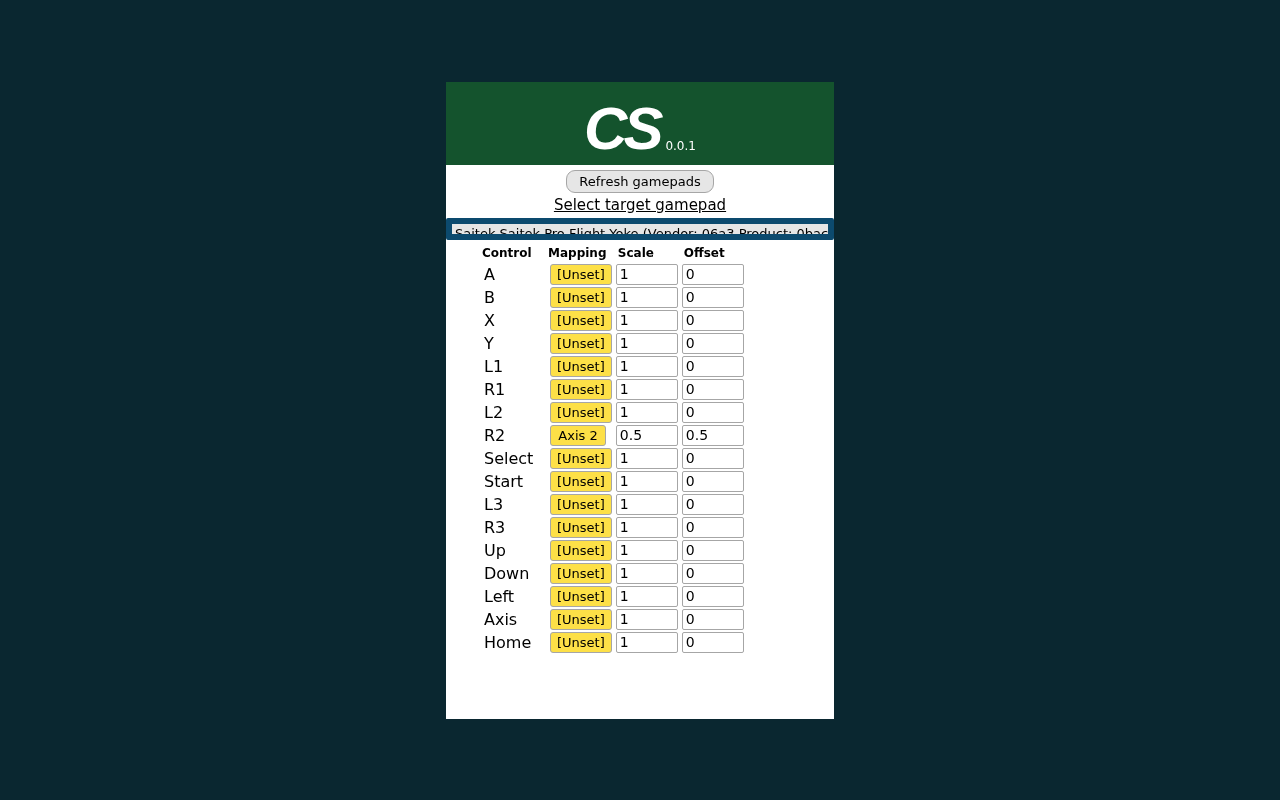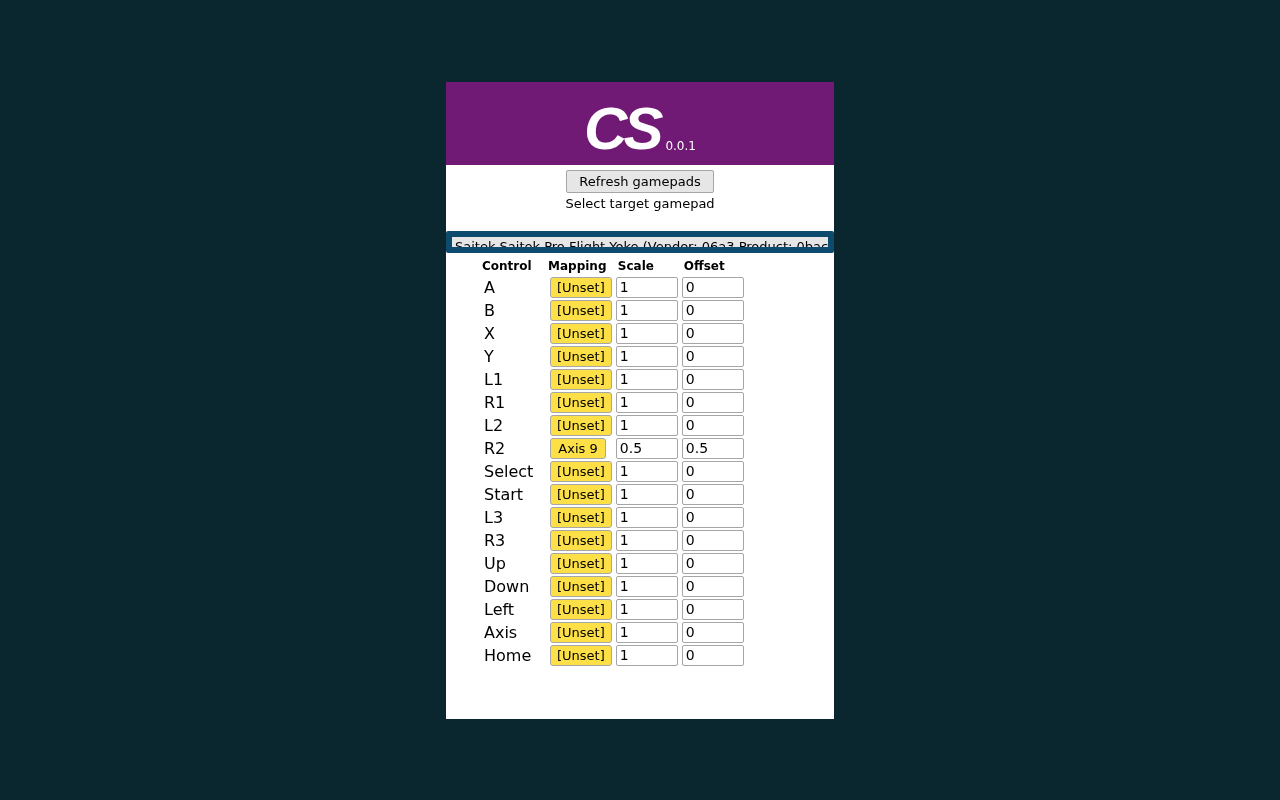--- a/index.html
+++ b/index.html
@@ -14,42 +14,42 @@
       width: 388px; height: 637px;
       background: #fff;
       position: relative;
       overflow-y: scroll;
       overflow-x: hidden;
     }
     .panel::-webkit-scrollbar { width: 14px; }
     .panel::-webkit-scrollbar-track { background: #f0f0f0; border-left: 1px solid #d0d0d0; }
     .panel::-webkit-scrollbar-thumb { background: #b8b8b8; border-radius: 2px; border: 2px solid #f0f0f0; }
     .banner {
-      background: #701a75;
+      background: #14532d;
       height: 83px;
       display: flex; align-items: flex-end; justify-content: center;
       padding-bottom: 6px;
     }
     .logo-wrap { display: flex; align-items: flex-end; }
     .logo {
       color: #fff; font-weight: 900; font-style: italic;
       font-size: 60px; line-height: 1; letter-spacing: -4px;
       font-family: Arial, Helvetica, sans-serif;
     }
     .version { color: #fff; font-size: 12px; margin-left: 6px; margin-bottom: 6px; }
     .toolbar { text-align: center; padding: 5px 0 1px; }
     button.std {
       background: #e6e6e6;
       border: 1px solid #a6a6a6;
-      border-radius: 2px;
+      border-radius: 9px;
       padding: 3px 12px;
       font-size: 13px; font-family: inherit;
       cursor: pointer;
     }
-    .hint { text-align: center; font-size: 13px; padding: 2px 0 20px; }
+    .hint { text-align: center; font-size: 15px; padding: 2px 0 4px; text-decoration: underline; }
     .device-select {
       width: 100%; font-size: 13px; font-family: inherit;
       padding: 2px 3px; height: 22px;
       background: #e6e6e6; border: 6px solid #0c4a6e; border-radius: 2px;
       white-space: nowrap; overflow: hidden; text-align: left;
     }
     table.map {
       border-collapse: collapse;
       margin: 4px 0 0 36px;
     }
@@ -134,21 +134,21 @@
           <td><input class="num" type="text" value="0" style=""></td>
         </tr>
         <tr>
           <td class="ctrl">L2</td>
           <td><button class="mapbtn">[Unset]</button></td>
           <td><input class="num" type="text" value="1" style=""></td>
           <td><input class="num" type="text" value="0" style=""></td>
         </tr>
         <tr>
           <td class="ctrl">R2</td>
-          <td><button class="mapbtn">Axis 9</button></td>
+          <td><button class="mapbtn">Axis 2</button></td>
           <td><input class="num" type="text" value="0.5" style=""></td>
           <td><input class="num" type="text" value="0.5" style=""></td>
         </tr>
         <tr>
           <td class="ctrl">Select</td>
           <td><button class="mapbtn">[Unset]</button></td>
           <td><input class="num" type="text" value="1" style=""></td>
           <td><input class="num" type="text" value="0" style=""></td>
         </tr>
         <tr>

